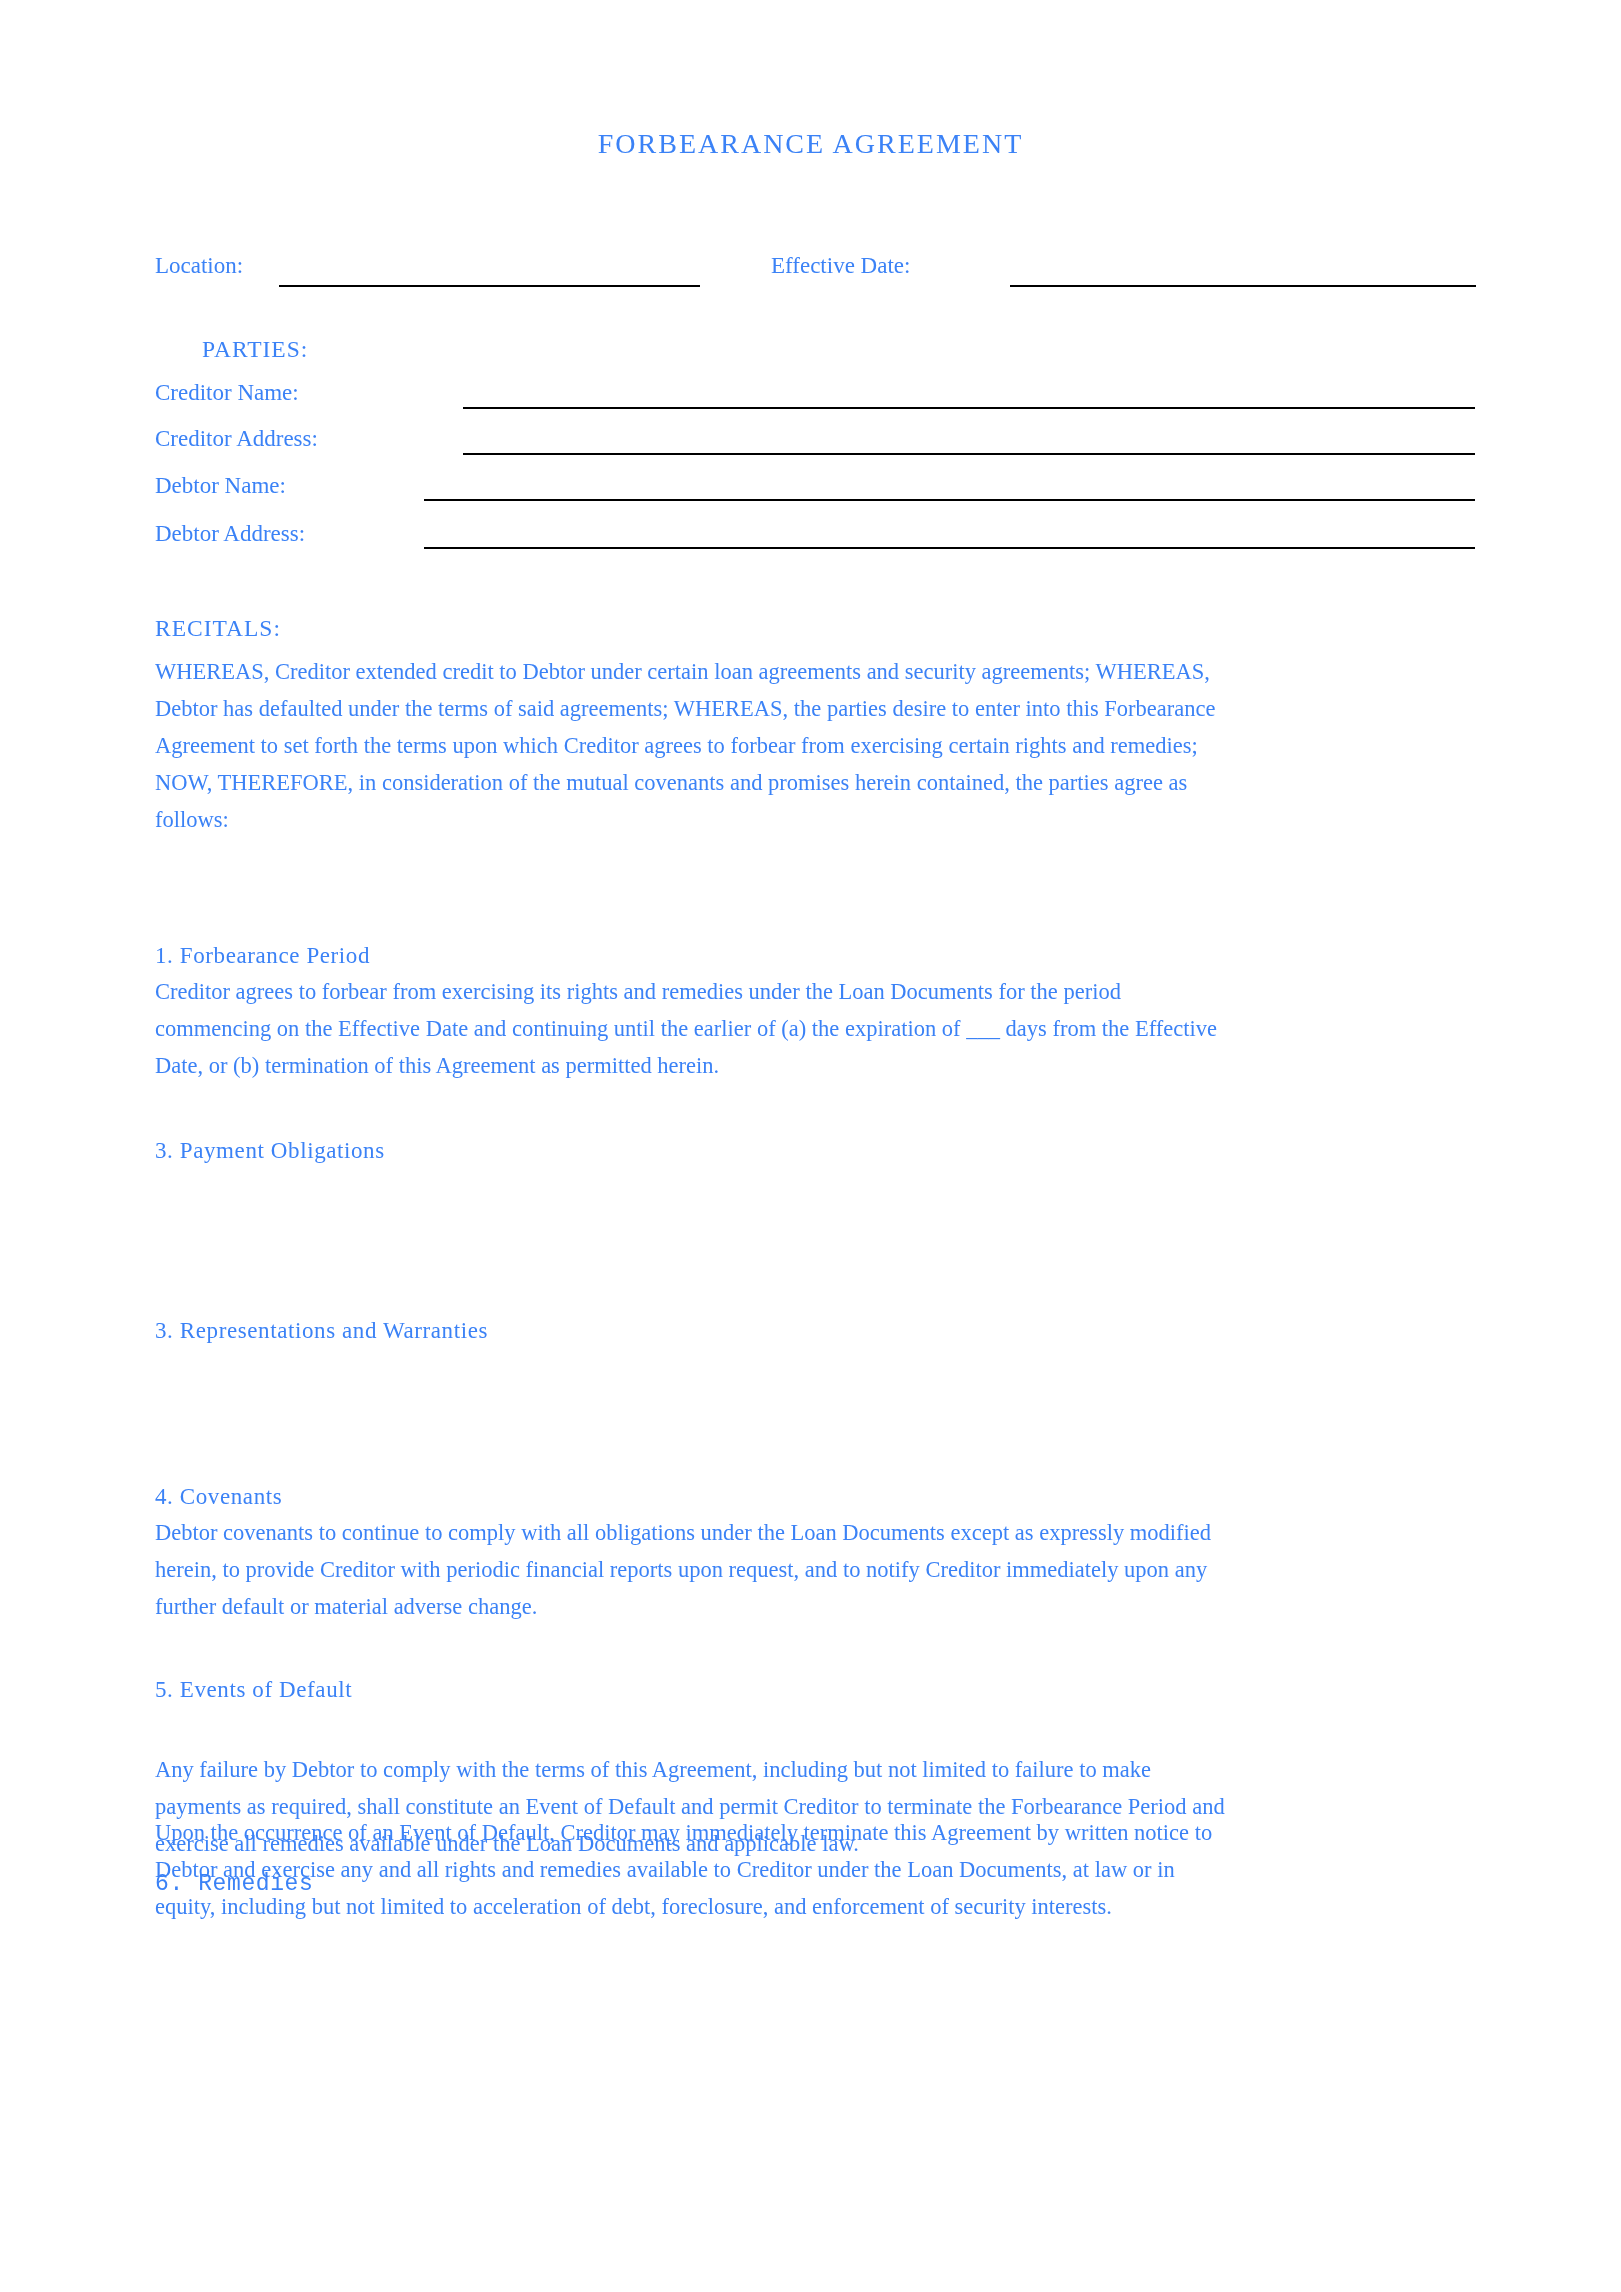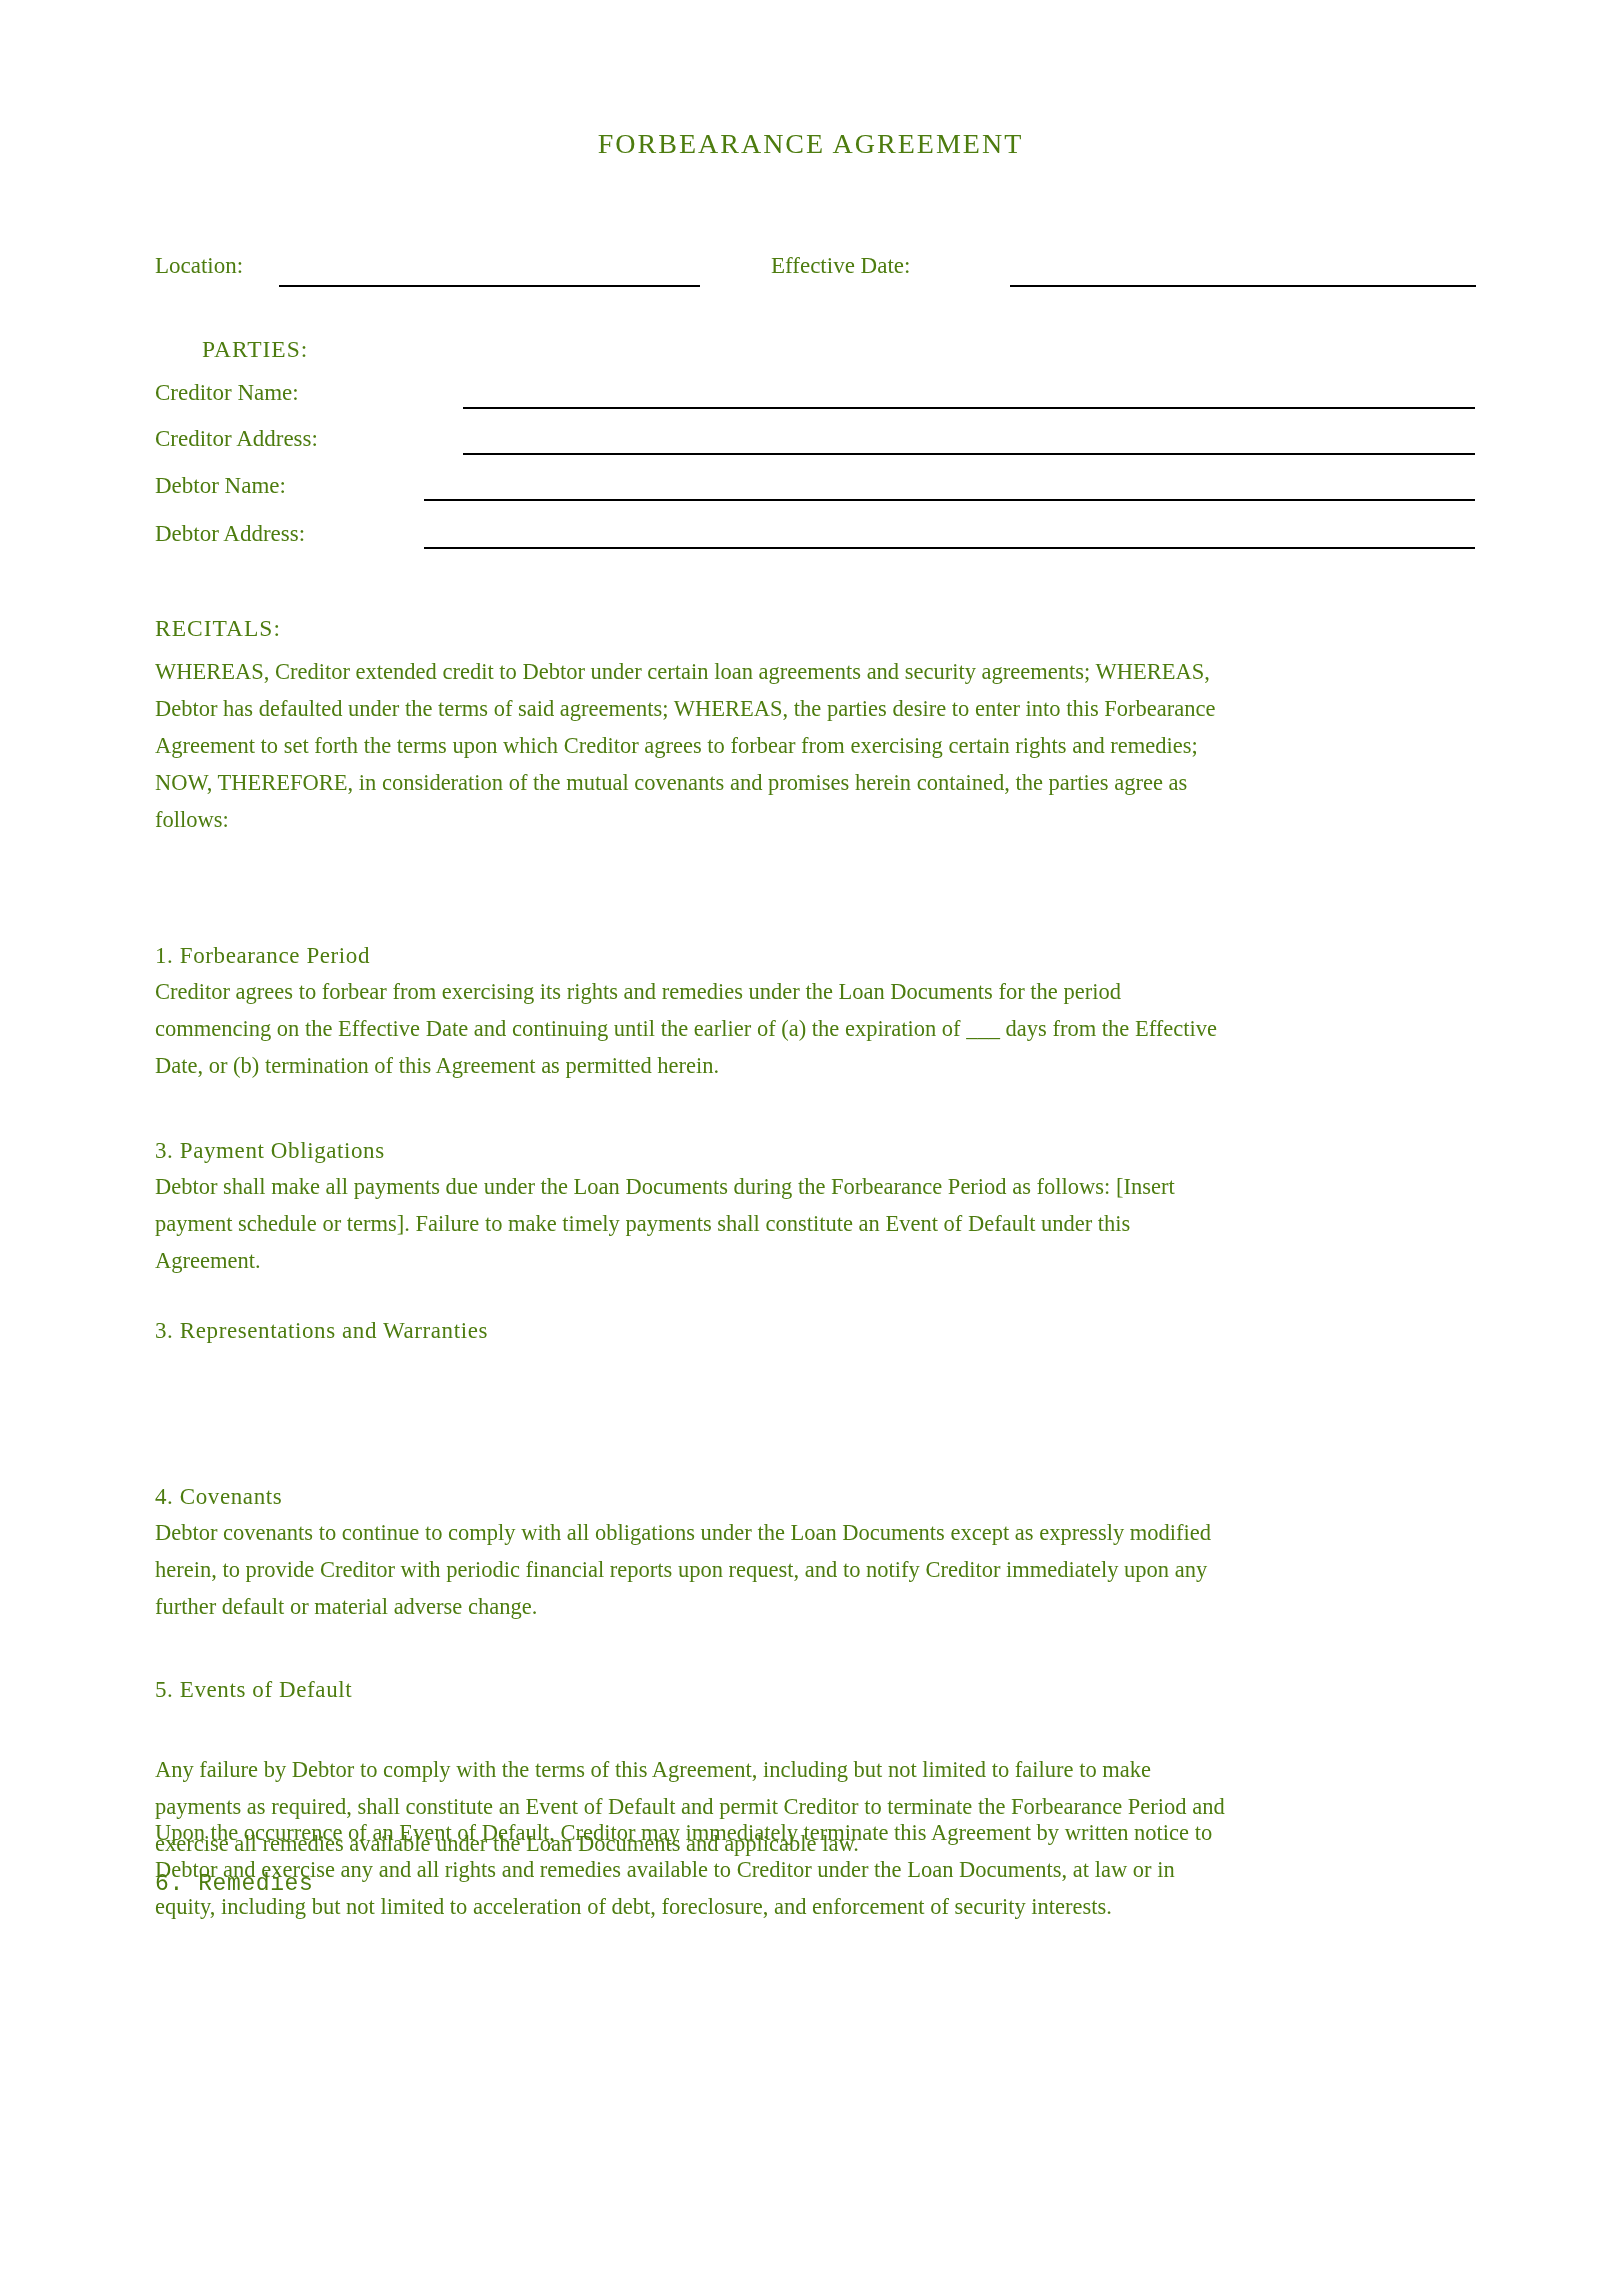--- a/index.html
+++ b/index.html
@@ -3,21 +3,21 @@
 <meta charset="utf-8">
 <style>
   html, body { margin: 0; padding: 0; }
   body { background: #e9e9e9; }
   .page {
     position: relative;
     width: 1621px;
     height: 2293px;
     background: #ffffff;
     font-family: "Liberation Serif", "DejaVu Serif", serif;
-    color: #4d7c0f;
+    color: #3b82f6;
     margin: 0 auto;
     overflow: hidden;
   }
   .abs { position: absolute; }
   .title {
     top: 127px;
     left: 0;
     width: 100%;
     text-align: center;
     font-size: 28px;
@@ -84,23 +84,20 @@
 Agreement to set forth the terms upon which Creditor agrees to forbear from exercising certain rights and remedies;
 NOW, THEREFORE, in consideration of the mutual covenants and promises herein contained, the parties agree as
 follows:</div>
 
   <div class="abs sec-heading" style="left:155px; top:943px;">1. Forbearance Period</div>
   <div class="abs para" style="left:155px; top:973px;">Creditor agrees to forbear from exercising its rights and remedies under the Loan Documents for the period
 commencing on the Effective Date and continuing until the earlier of (a) the expiration of ___ days from the Effective
 Date, or (b) termination of this Agreement as permitted herein.</div>
 
   <div class="abs sec-heading" style="left:155px; top:1138px;">3. Payment Obligations</div>
-  <div class="abs para" style="left:155px; top:1168px;">Debtor shall make all payments due under the Loan Documents during the Forbearance Period as follows: [Insert
-payment schedule or terms]. Failure to make timely payments shall constitute an Event of Default under this
-Agreement.</div>
 
   <div class="abs sec-heading" style="left:155px; top:1318px;">3. Representations and Warranties</div>
 
   <div class="abs sec-heading" style="left:155px; top:1484px;">4. Covenants</div>
   <div class="abs para" style="left:155px; top:1514px;">Debtor covenants to continue to comply with all obligations under the Loan Documents except as expressly modified
 herein, to provide Creditor with periodic financial reports upon request, and to notify Creditor immediately upon any
 further default or material adverse change.</div>
 
   <div class="abs sec-heading" style="left:155px; top:1677px;">5. Events of Default</div>
   <div class="abs para" style="left:155px; top:1707px;margin-top:44px;">Any failure by Debtor to comply with the terms of this Agreement, including but not limited to failure to make

